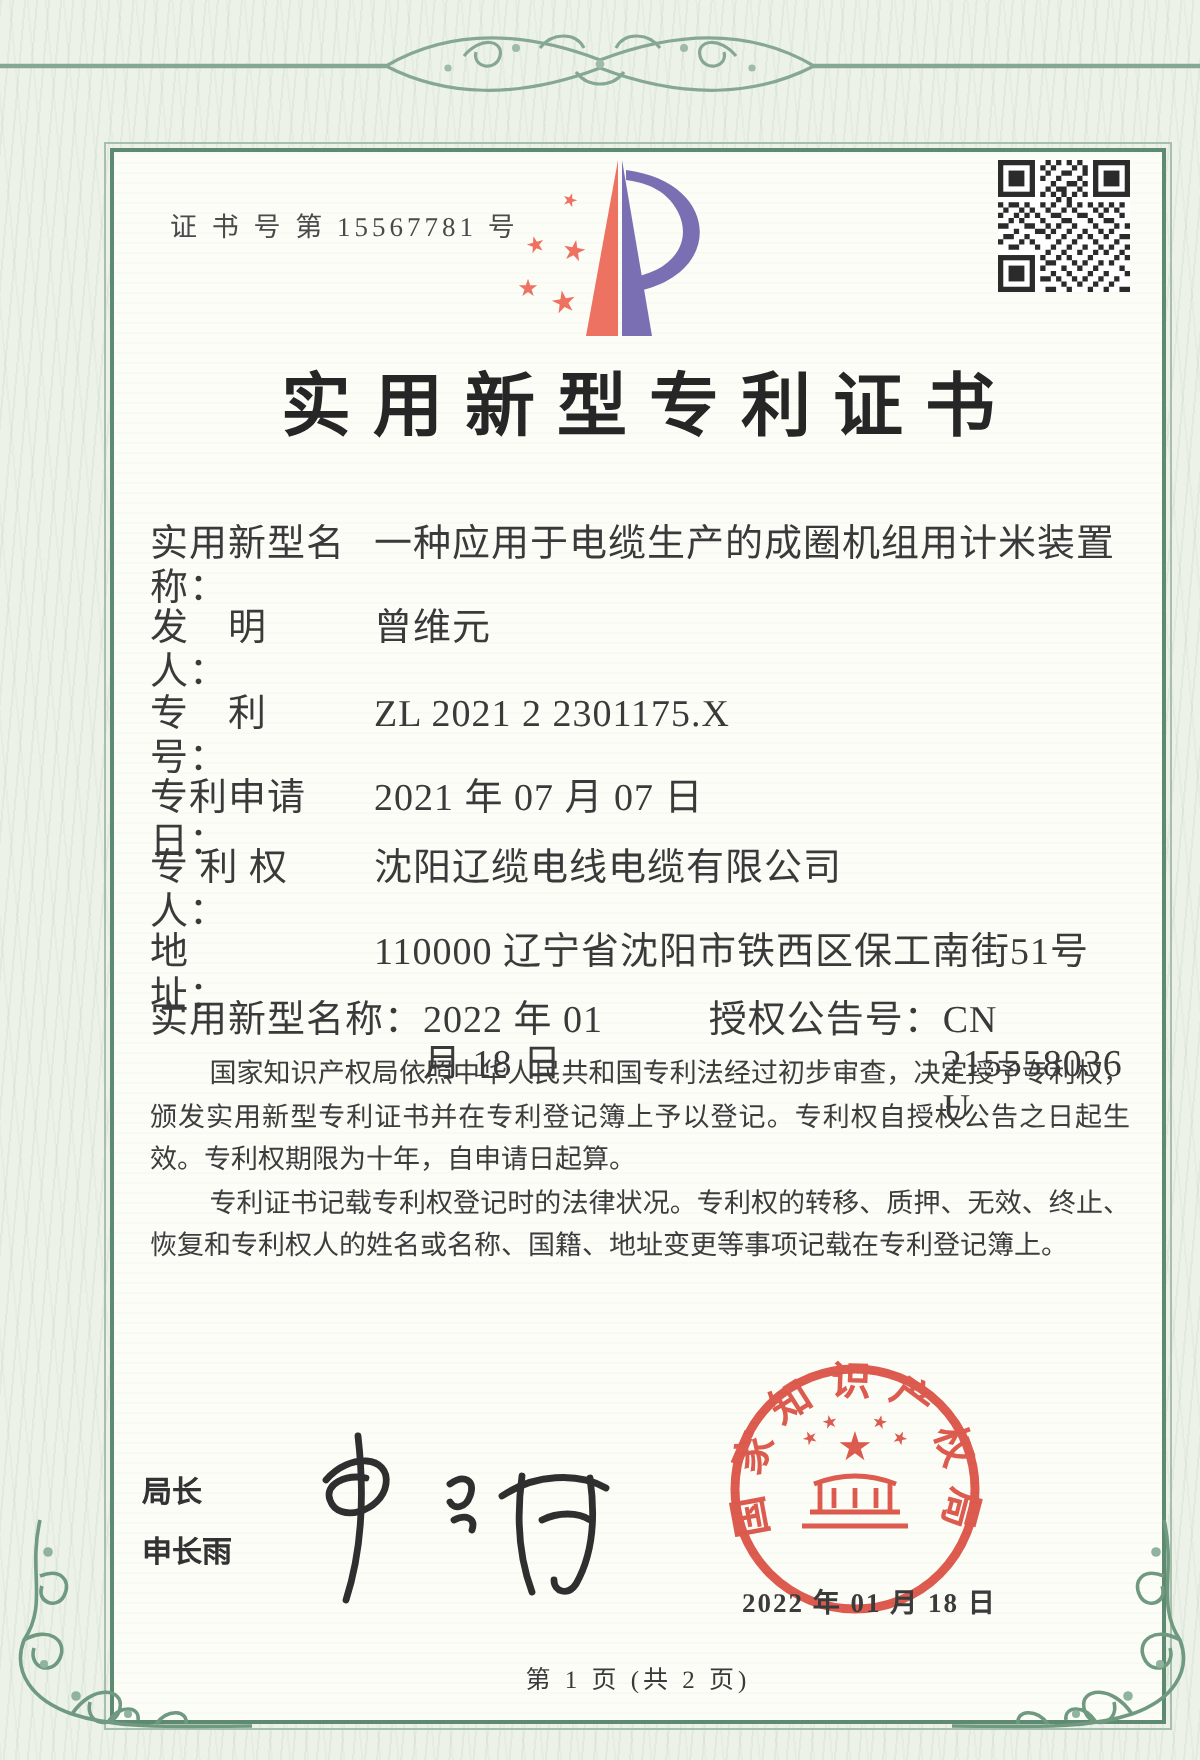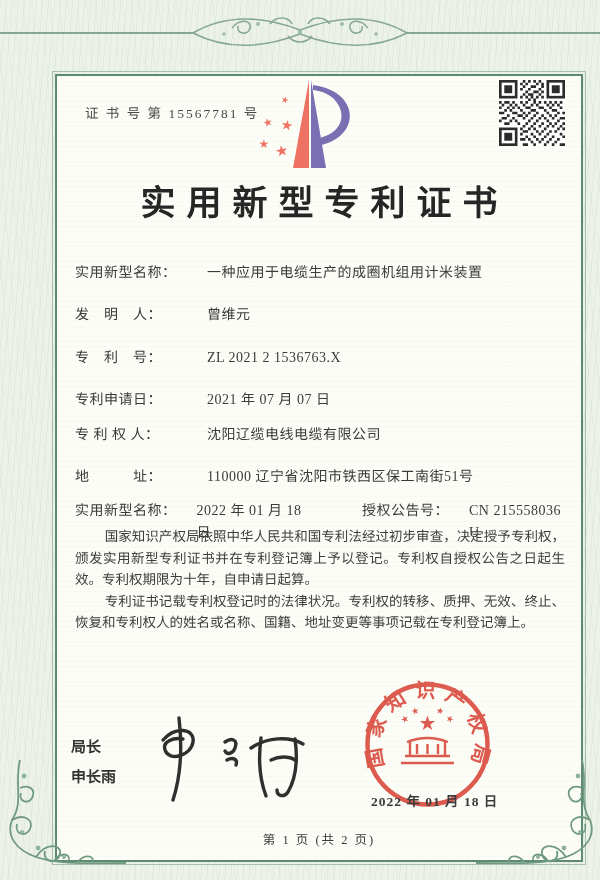--- a/index.html
+++ b/index.html
@@ -10,21 +10,21 @@
                      repeating-linear-gradient(85deg, rgba(130,165,140,.07) 0 1px, transparent 1px 9px);}
   .panel{position:absolute;left:55px;top:74px;width:524px;height:784px;
     background-color:#fdfdf8;
     background-image:repeating-linear-gradient(180deg, rgba(140,175,150,.05) 0 1px, transparent 1px 5px);
     border:2px solid #5f8a72;outline:1px solid #a9bfae;outline-offset:2px;}
   .certno{position:absolute;left:28px;top:10px;font-size:13.5px;letter-spacing:2px;color:#4a4a4a;margin-top:16px;}
   .logo{position:absolute;left:198px;top:0px;}
   .qr{position:absolute;right:16px;top:4px;}
   .title{position:absolute;left:0;top:98px;width:100%;text-align:center;
     font-size:35px;font-weight:bold;letter-spacing:11px;color:#262626;text-indent:11px;}
-  .frow{position:absolute;left:18px;right:14px;font-size:14px;line-height:22px;display:flex;gap:20px;}
+  .frow{position:absolute;left:18px;right:14px;font-size:19px;line-height:22px;display:flex;}
   .flabel{flex:0 0 112px;letter-spacing:.5px;}
   .fvalue{letter-spacing:.5px;}
   .paras{position:absolute;left:18px;right:16px;top:450px;font-size:13.5px;line-height:21.5px;
     text-align:justify;color:#3d3d3d;}
   .paras p{margin:0;text-indent:2.2em;}
   .officer{position:absolute;left:14px;top:656px;font-family:"Liberation Sans","DejaVu Sans",sans-serif;
     font-size:15px;font-weight:bold;color:#333;line-height:30px;}
   .sig{position:absolute;left:82px;top:636px;}
   .seal{position:absolute;left:298px;top:596px;opacity:.9;mix-blend-mode:multiply;}
   .sealdate{position:absolute;left:314px;top:714px;font-size:13.5px;font-weight:600;
@@ -122,21 +122,21 @@
     <div class="frow" style="top:186px">
       <span class="flabel">实用新型名称：</span>
       <span class="fvalue">一种应用于电缆生产的成圈机组用计米装置</span>
     </div>
     <div class="frow" style="top:228px">
       <span class="flabel">发　明　人：</span>
       <span class="fvalue">曾维元</span>
     </div>
     <div class="frow" style="top:271px">
       <span class="flabel">专　利　号：</span>
-      <span class="fvalue">ZL 2021 2 1536763.X</span>
+      <span class="fvalue">ZL 2021 2 2301175.X</span>
     </div>
     <div class="frow" style="top:313px">
       <span class="flabel">专利申请日：</span>
       <span class="fvalue">2021 年 07 月 07 日</span>
     </div>
     <div class="frow" style="top:348px">
       <span class="flabel">专 利 权 人：</span>
       <span class="fvalue">沈阳辽缆电线电缆有限公司</span>
     </div>
     <div class="frow" style="top:390px">

